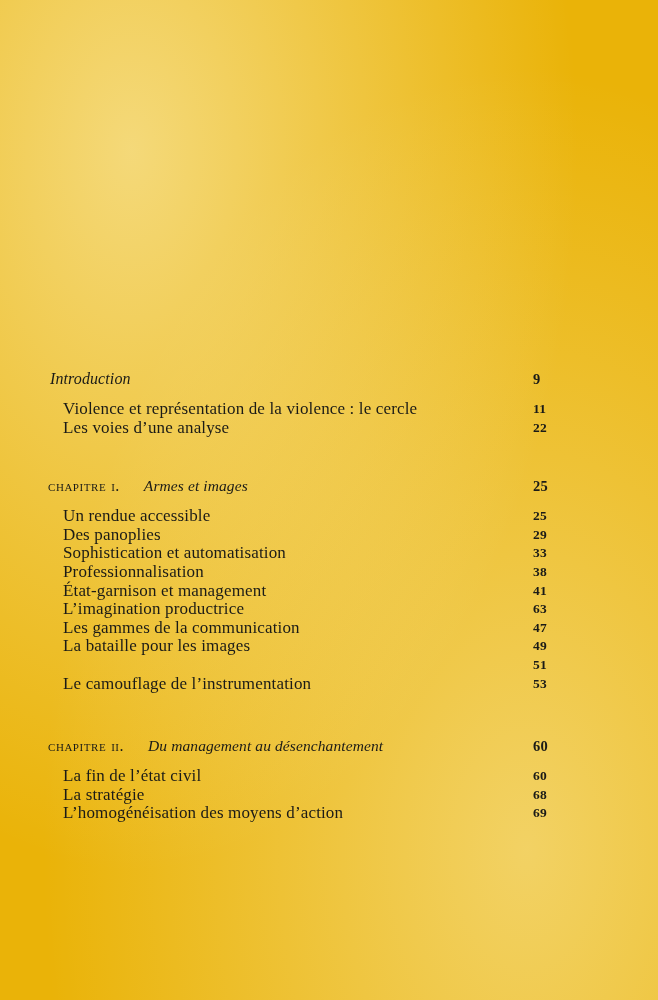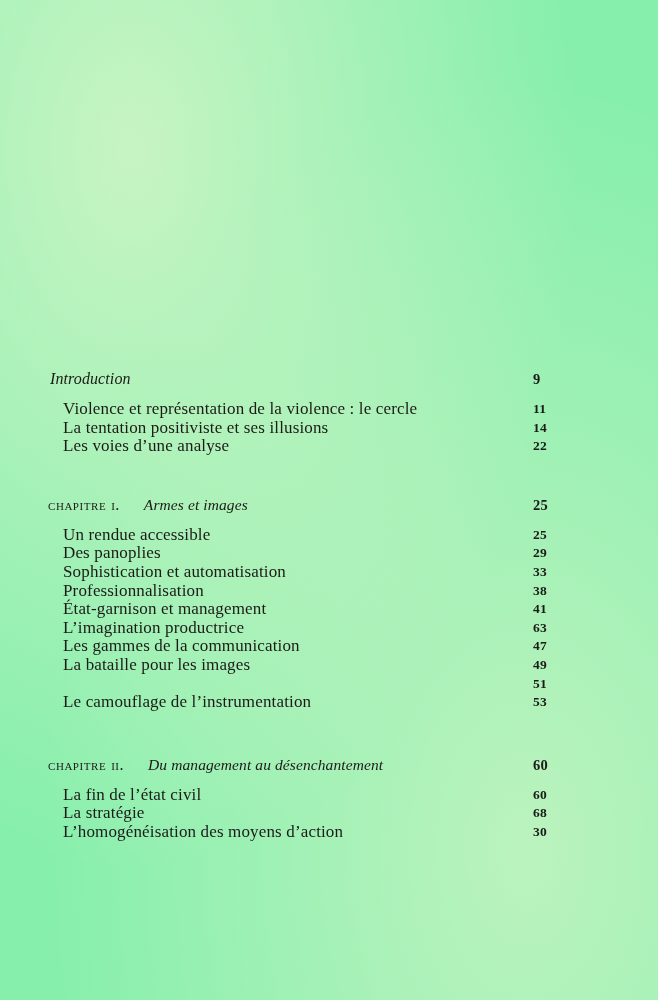--- a/index.html
+++ b/index.html
@@ -12,21 +12,21 @@
     background: #fdfbe6;
     font-family: "Liberation Serif", "DejaVu Serif", serif;
     color: #1b1b17;
     overflow: hidden;
   }
 
   .page {
     position: relative;
     width: 658px;
     height: 1000px;
-    background: #86efac;
+    background: #eab308;
   }
 
   
   .paper-grain {
     position: absolute;
     inset: 0;
     pointer-events: none;
     background:
       radial-gradient(ellipse at 20% 15%, rgba(253,248,214,0.55) 0%, rgba(253,251,230,0) 60%),
       radial-gradient(ellipse at 80% 85%, rgba(252,247,212,0.45) 0%, rgba(253,251,230,0) 65%);
@@ -146,24 +146,20 @@
       </div>
 
       <div class="head-entries-gap"></div>
 
       <div class="entries-block">
         <div class="row row-entry">
           <span class="title">Violence et représentation de la violence : le cercle</span>
           <span class="pageno">11</span>
         </div>
         <div class="row row-entry">
-          <span class="title">La tentation positiviste et ses illusions</span>
-          <span class="pageno">14</span>
-        </div>
-        <div class="row row-entry">
           <span class="title">Les voies d’une analyse</span>
           <span class="pageno">22</span>
         </div>
       </div>
     </div>
 
     <div class="section-gap-1"></div>
 
     <div class="toc-section">
 
@@ -236,19 +232,19 @@
         <div class="row row-entry">
           <span class="title">La fin de l’état civil</span>
           <span class="pageno">60</span>
         </div>
         <div class="row row-entry">
           <span class="title">La stratégie</span>
           <span class="pageno">68</span>
         </div>
         <div class="row row-entry">
           <span class="title">L’homogénéisation des moyens d’action</span>
-          <span class="pageno">30</span>
+          <span class="pageno">69</span>
         </div>
       </div>
     </div>
 
   </div>
 </div>
 
 </body></html>

